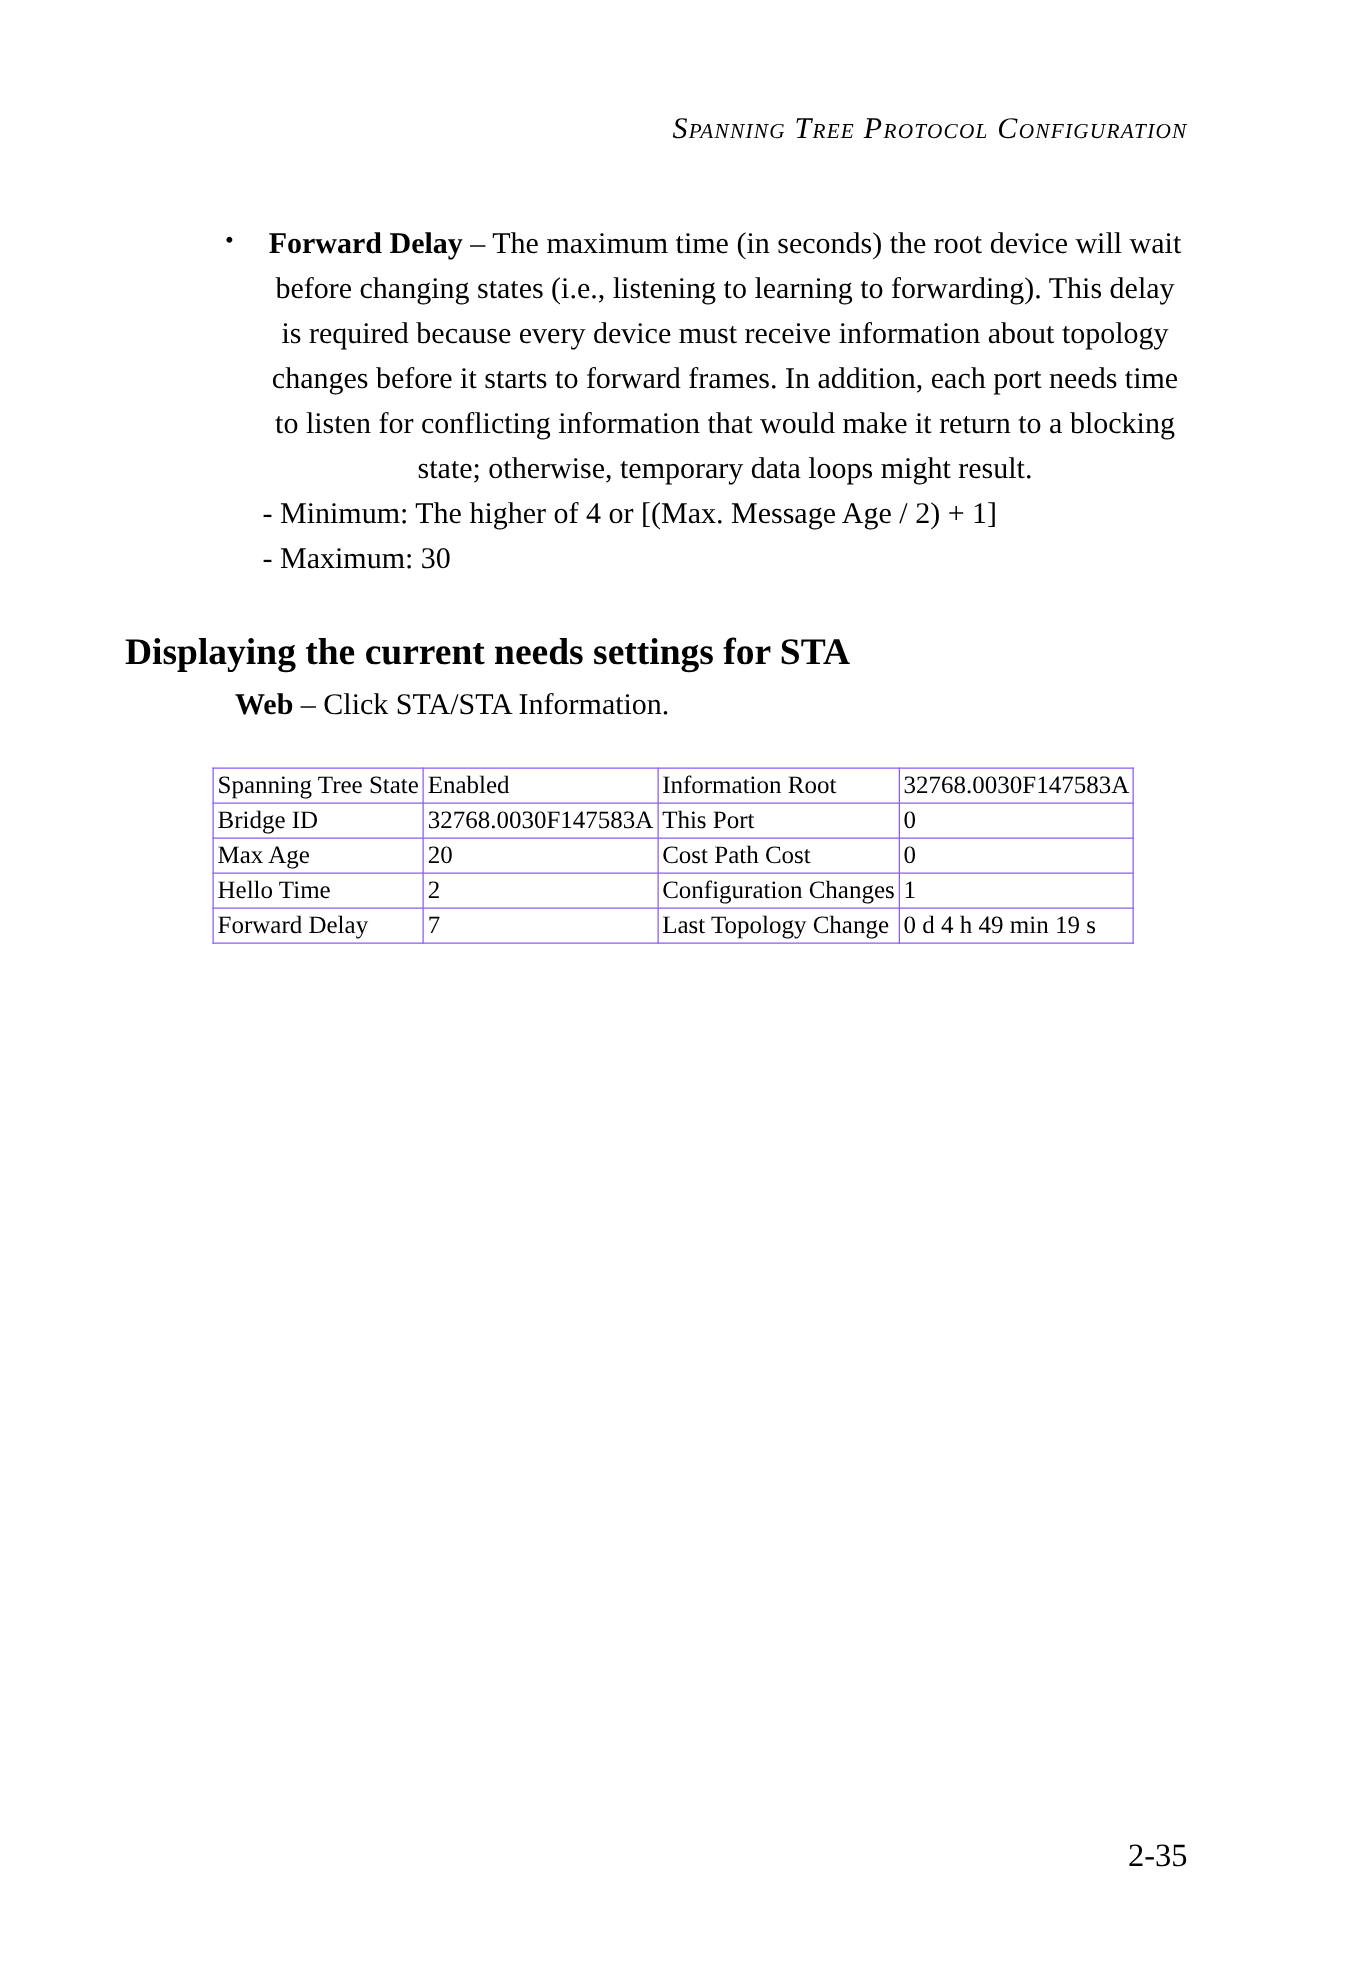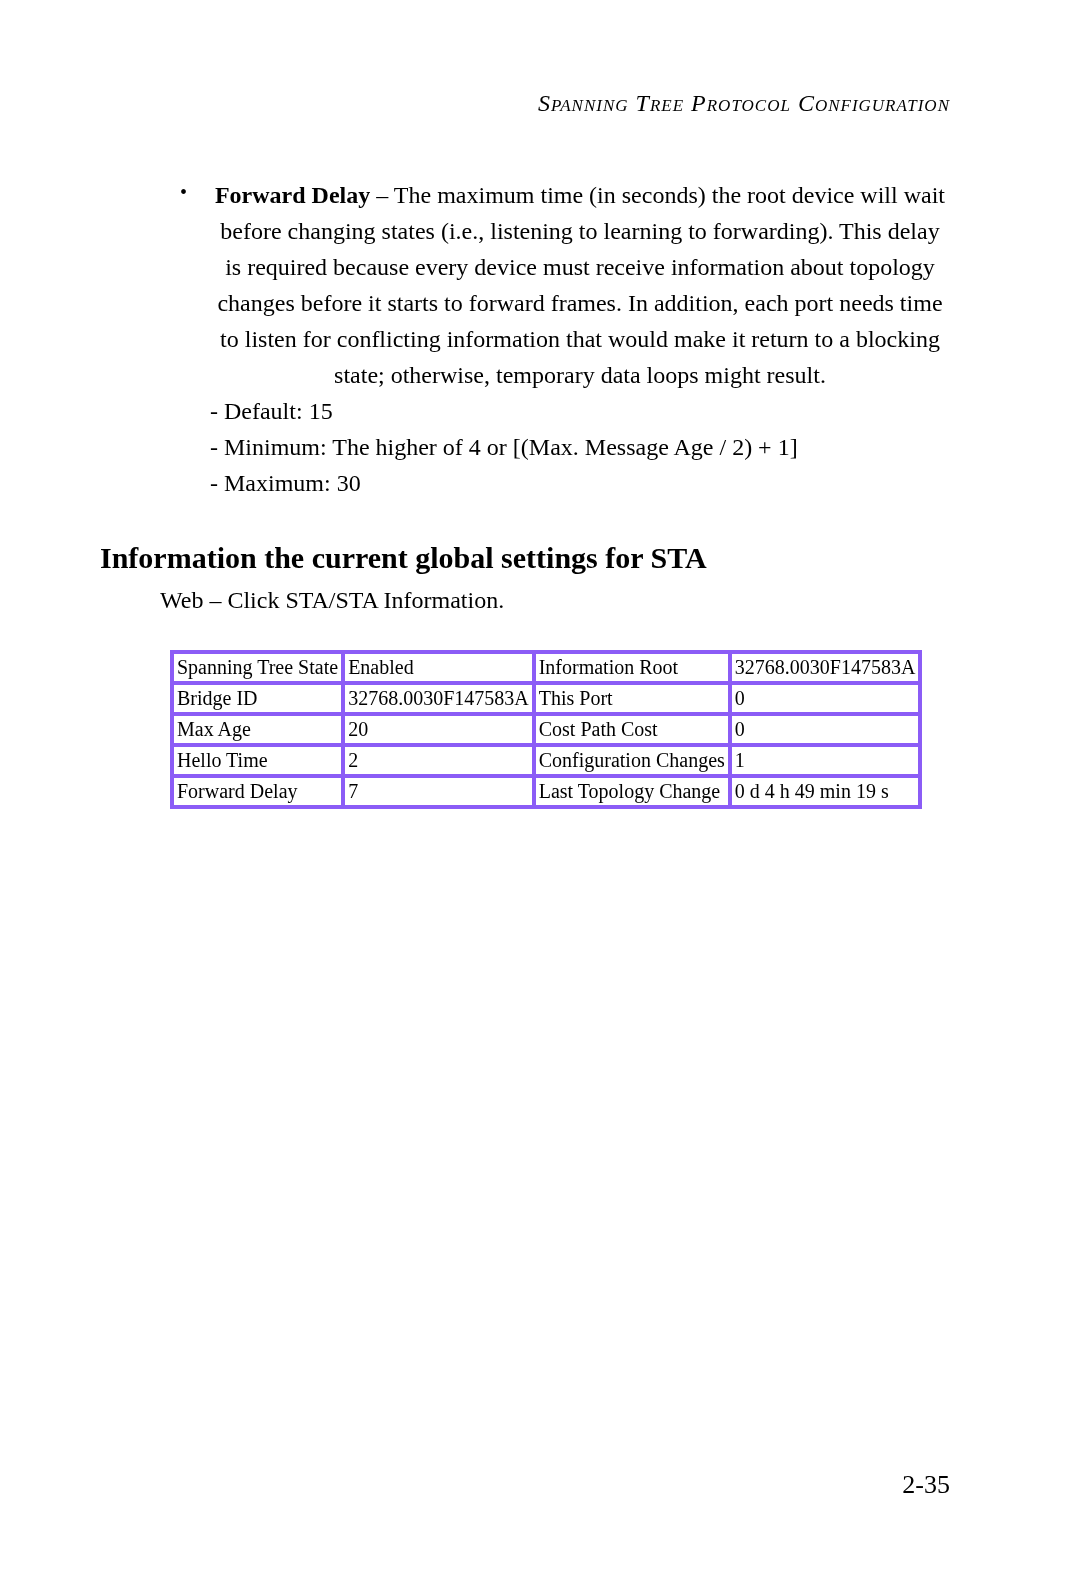--- a/index.html
+++ b/index.html
@@ -55,29 +55,30 @@
       font-weight: bold;
       margin-top: 40px;
       margin-bottom: 12px;
     }
     .instruction-line {
       font-size: 24px;
       margin-left: 60px;
       margin-bottom: 36px;
     }
     .instruction-label {
-      font-weight: normal;
+      font-weight: bold;
+      margin-left: 28px;
     }
     .data-table {
       margin-left: 70px;
       border-collapse: collapse;
       font-size: 20px;
     }
     .data-table td {
-      border: 4px solid #8b5cf6;
+      border: 1px solid #8b5cf6;
       padding: 2px 3px;
       vertical-align: top;
       white-space: nowrap;
     }
     .page-number {
       position: absolute;
       bottom: 70px;
       right: 130px;
       font-size: 26px;
     }
@@ -86,26 +87,25 @@
 <body>
 
 <div class="page">
   <div class="header-title">Spanning Tree Protocol Configuration</div>
 
   <div class="bullet-section">
     <span class="bullet-marker">•</span>
     <div class="bullet-text">
       <span class="bullet-label">Forward Delay</span><span> – </span><span>The maximum time (in seconds) the root device will wait before changing states (i.e., listening to learning to forwarding). This delay is required because every device must receive information about topology changes before it starts to forward frames. In addition, each port needs time to listen for conflicting information that would make it return to a blocking state; otherwise, temporary data loops might result.</span>
     </div>
-    <div class="sub-item">- Default: 15</div>
     <div class="sub-item">- Minimum: The higher of 4 or [(Max. Message Age / 2) + 1]</div>
     <div class="sub-item">- Maximum: 30</div>
   </div>
 
-  <div class="section-heading">Information the current global settings for STA</div>
+  <div class="section-heading">Displaying the current needs settings for STA</div>
 
   <div class="instruction-line">
     <span class="instruction-label">Web</span><span> – </span><span>Click STA/STA Information.</span>
   </div>
 
   <table class="data-table">
     <tbody>
         <tr>
       <td>Spanning Tree State</td>
       <td>Enabled</td>

